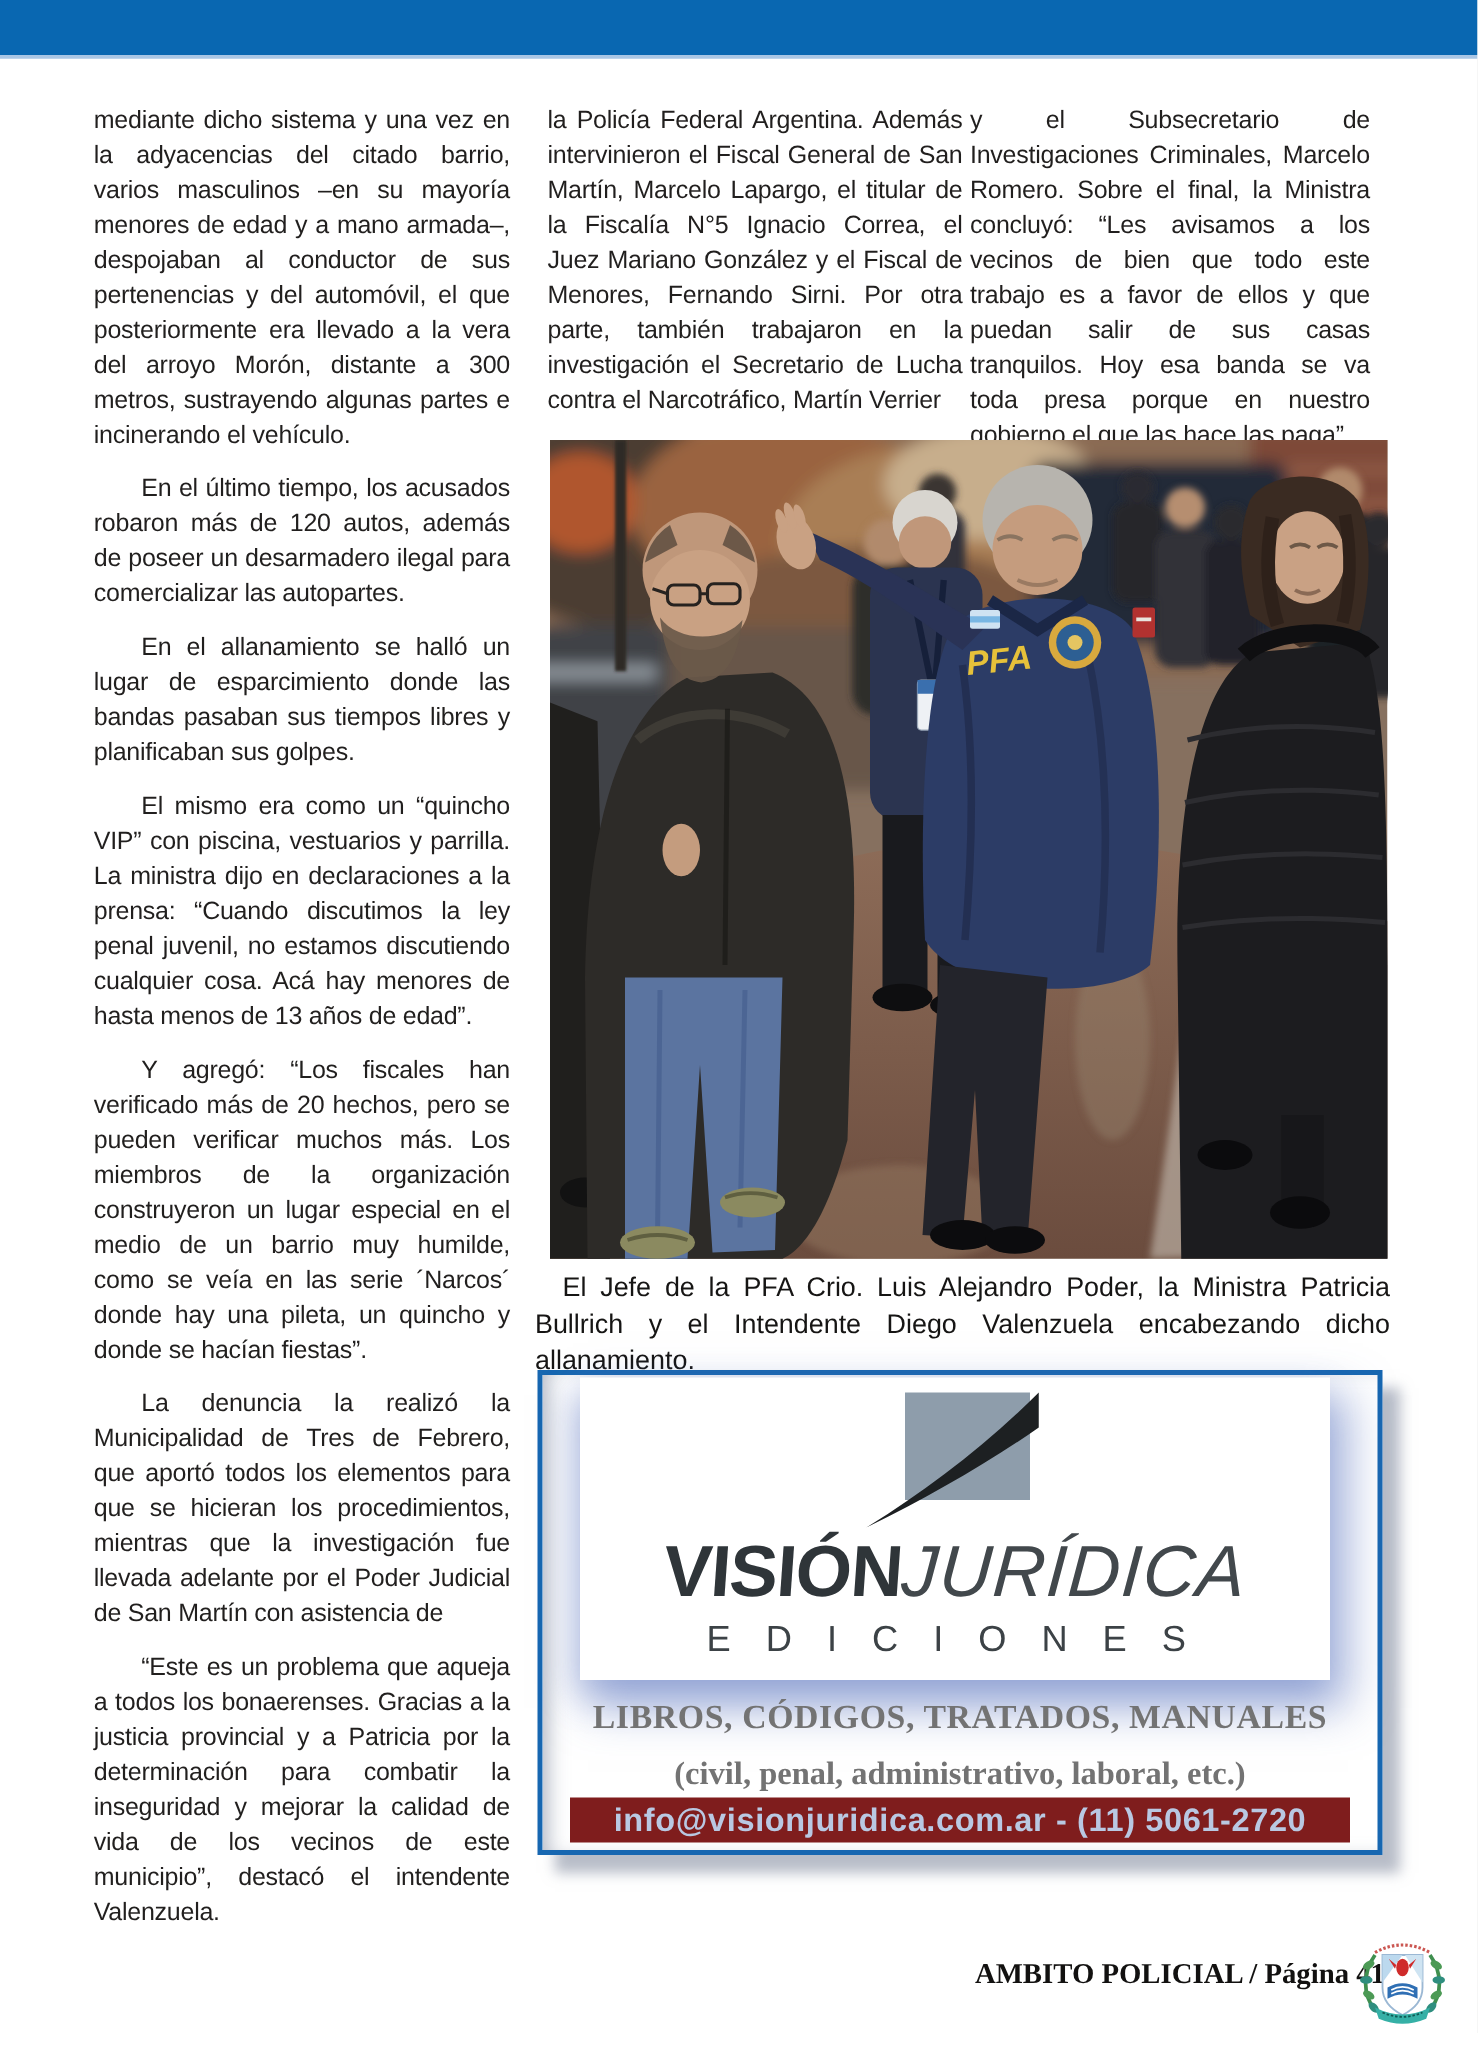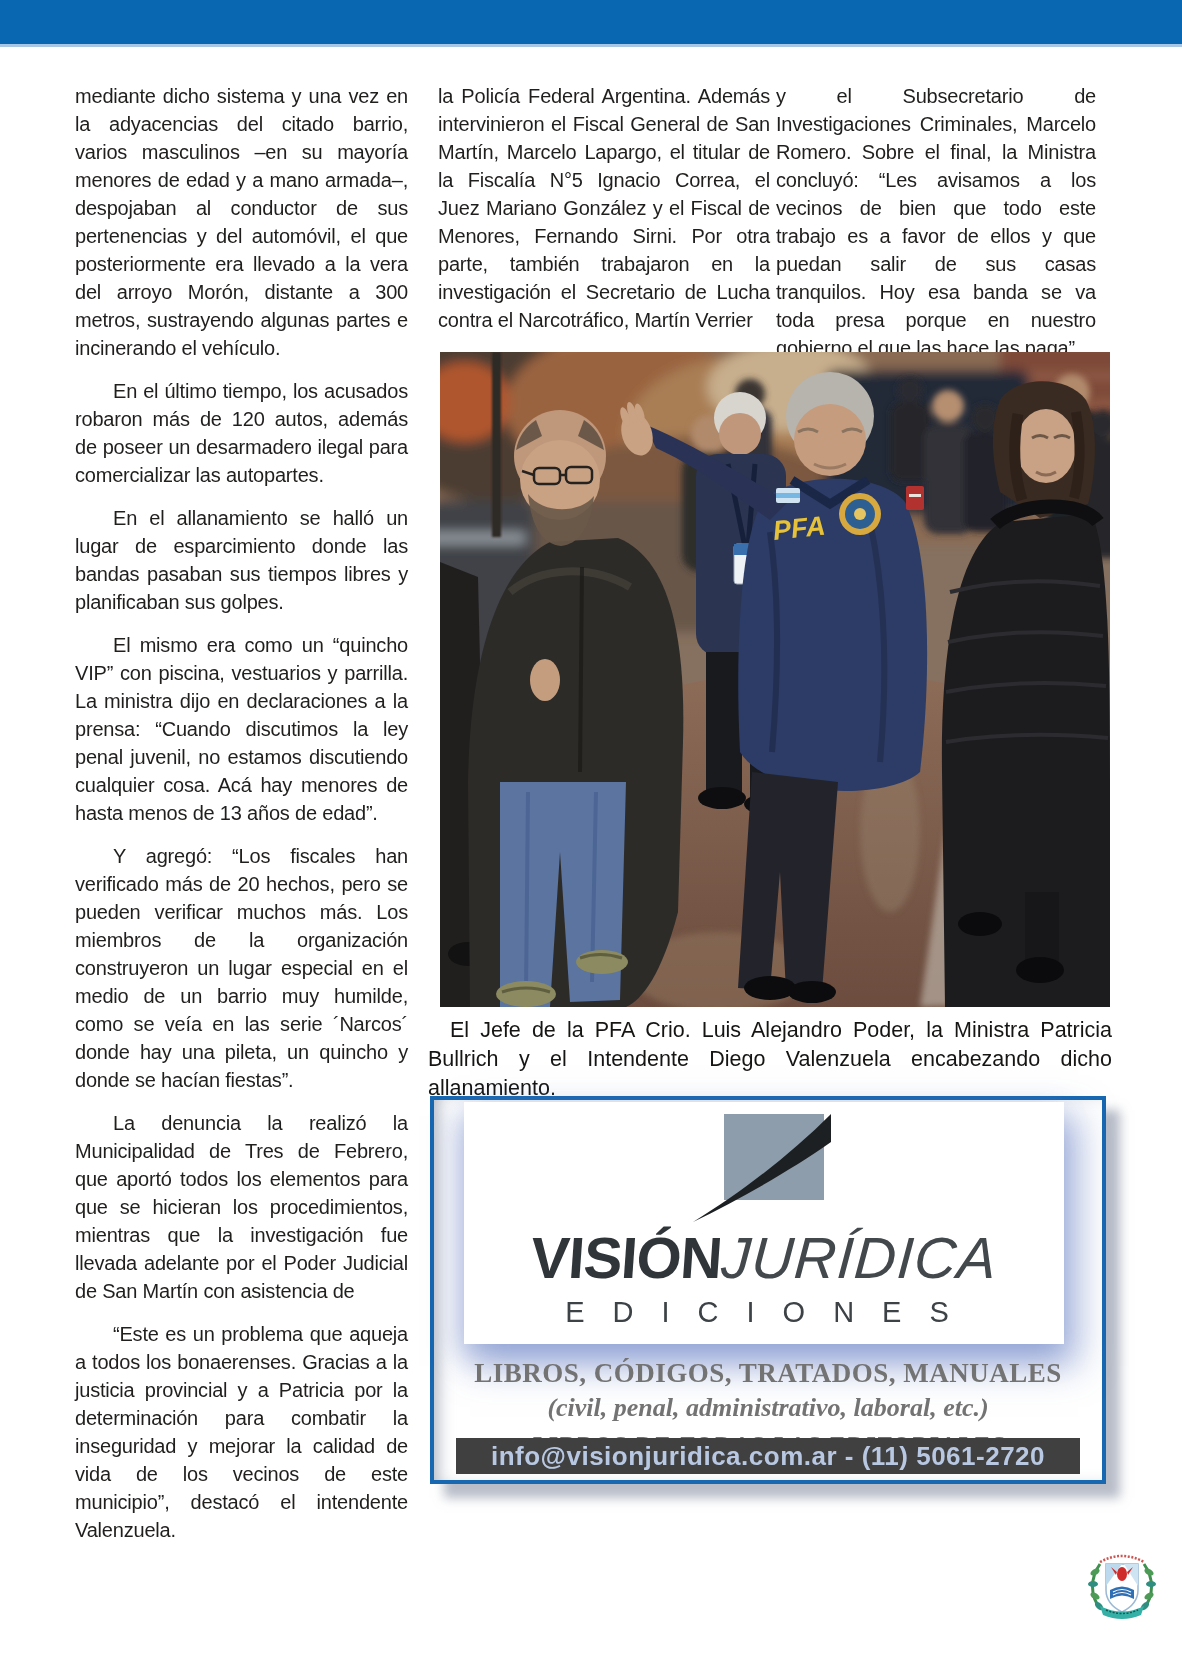--- a/index.html
+++ b/index.html
@@ -30,23 +30,23 @@
       display:flex;flex-direction:column;align-items:center;justify-content:flex-start;}
   .logo-mark{margin-top:6px;}
   .wordmark{margin-top:2px;font-size:58px;line-height:60px;transform:skewX(-4deg);white-space:nowrap;}
   .wordmark .b{font-weight:bold;color:#2f3539;letter-spacing:-1px;}
   .wordmark .l{font-style:italic;font-weight:normal;color:#42484c;letter-spacing:1px;}
   .ediciones{margin-top:8px;font-size:29px;color:#3c4246;letter-spacing:28px;text-indent:14px;
              font-weight:normal;}
   .ad-lines{position:absolute;left:0;top:258px;width:100%;text-align:center;
             font-family:"Liberation Serif",serif;color:#737373;}
   .ad-line1{font-weight:bold;font-size:27px;letter-spacing:0.5px;}
-  .ad-line2{font-weight:bold;font-style:italic;font-size:26px;margin-top:4px;}
+  .ad-line2{font-weight:bold;font-size:26px;margin-top:15px;}
   .ad-line3{font-weight:bold;font-style:italic;font-size:25px;letter-spacing:1px;margin-top:9px;}
-  .ad-contact{position:absolute;left:22px;right:22px;bottom:6px;height:36px;background:#404040;
+  .ad-contact{position:absolute;left:22px;right:22px;bottom:6px;height:36px;background:#7f1d1d;
               color:#b9c8e2;font-weight:bold;font-size:26px;line-height:36px;text-align:center;
               letter-spacing:0.5px;}
 
   .footer-label{position:absolute;right:120px;top:1566px;font-family:"Liberation Serif",serif;
                 font-weight:bold;font-size:23px;color:#121110;}
   .crest{position:absolute;left:1086px;top:1548px;width:72px;height:74px;}
 </style>
 </head>
 <body>
 
@@ -241,20 +241,21 @@
       <div class="ediciones">EDICIONES</div>
     </div>
     <div class="ad-lines">
       <div class="ad-line1">LIBROS, CÓDIGOS, TRATADOS, MANUALES</div>
       <div class="ad-line2">(civil, penal, administrativo, laboral, etc.)</div>
       <div class="ad-line3">LIBROS DE TODAS LAS EDITORIALES</div>
     </div>
     <div class="ad-contact">info@visionjuridica.com.ar - (11) 5061-2720</div>
   </div>
 
+  <div class="footer-label">AMBITO POLICIAL / Página 41</div>
 
   <svg class="crest" viewBox="0 0 72 74">
     <g>
       <path d="M14,16 C4,30 4,48 14,60" stroke="#3f8f4f" stroke-width="3" fill="none"></path>
       <path d="M58,16 C68,30 68,48 58,60" stroke="#3f8f4f" stroke-width="3" fill="none"></path>
       <ellipse cx="9" cy="24" rx="5" ry="3" fill="#4c9a55" transform="rotate(-30 9 24)"></ellipse>
       <ellipse cx="7" cy="36" rx="5" ry="3" fill="#2f8e7f"></ellipse>
       <ellipse cx="9" cy="48" rx="5" ry="3" fill="#4c9a55" transform="rotate(30 9 48)"></ellipse>
       <ellipse cx="13" cy="58" rx="5" ry="3" fill="#2f8e7f" transform="rotate(45 13 58)"></ellipse>
       <ellipse cx="63" cy="24" rx="5" ry="3" fill="#4c9a55" transform="rotate(30 63 24)"></ellipse>

